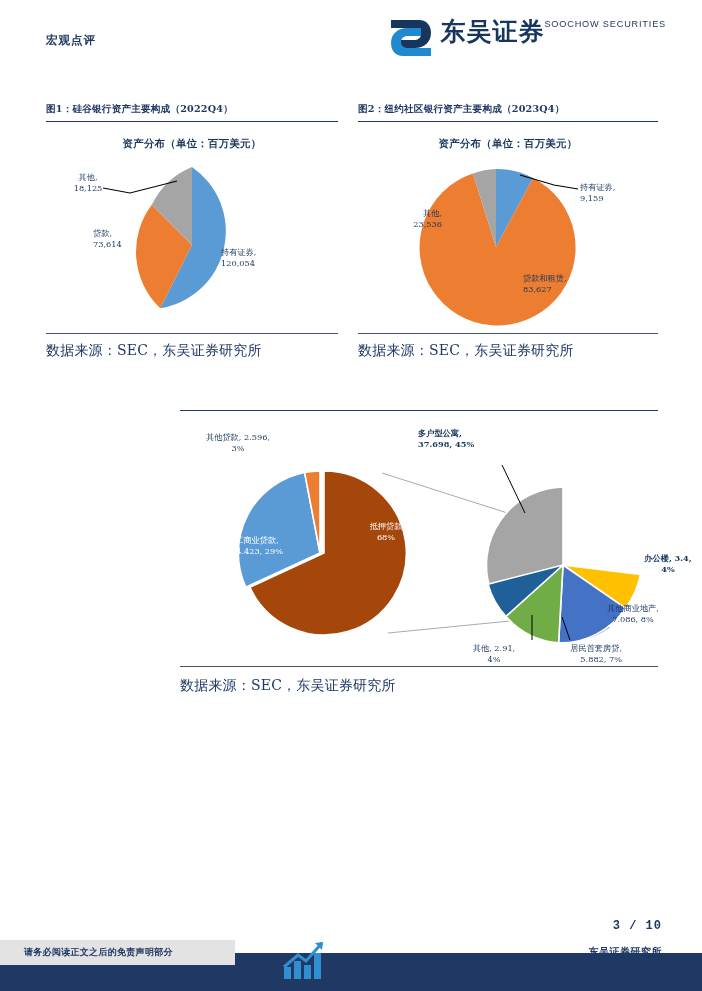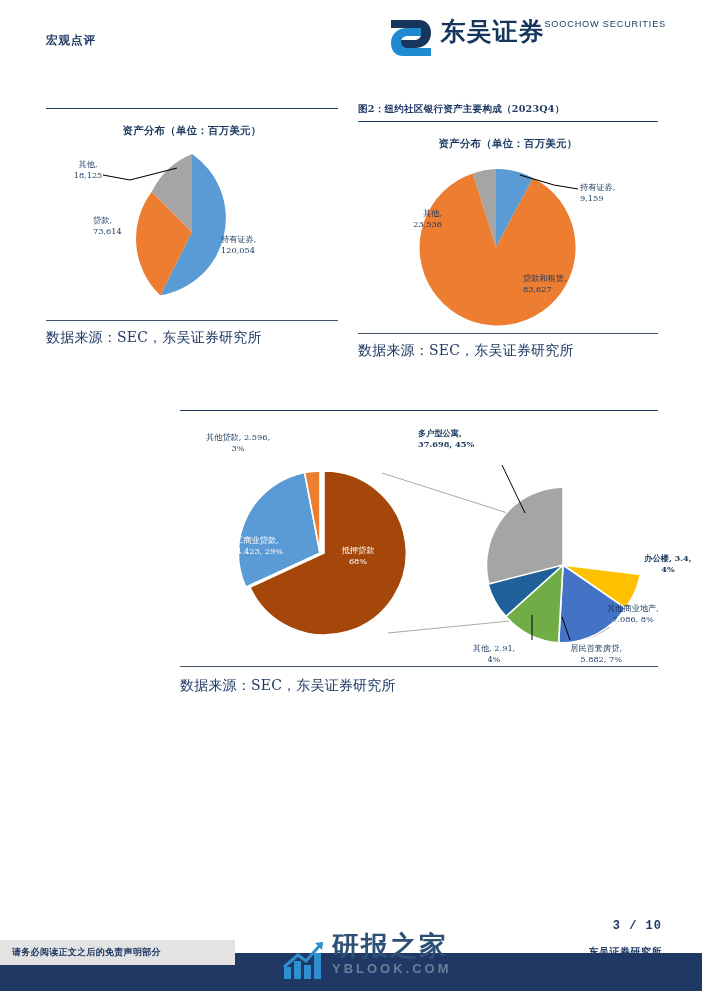--- a/index.html
+++ b/index.html
@@ -65,21 +65,21 @@
 
   
   .ft-band{
     position:absolute;left:0;bottom:0;width:702px;height:38px;background:#1f3864;
   }
   .ft-note{
     position:absolute;left:0;bottom:26px;width:235px;height:25px;
     background:#e3e3e3;display:flex;align-items:center;
   }
   .ft-note span{
-    padding-left:12px;font-size:9px;font-weight:bold;color:#1f3864;
+    padding-left:24px;font-size:9px;font-weight:bold;color:#1f3864;
     font-family:"DejaVu Serif",serif;letter-spacing:.3px;
   }
   .ft-page{
     position:absolute;right:40px;bottom:58px;
     font-size:12px;font-weight:bold;color:#1f3864;
     font-family:Liberation Mono, monospace;letter-spacing:1px;
   }
   .ft-org{
     position:absolute;right:40px;bottom:32px;
     font-size:10px;font-weight:bold;color:#1f3864;
@@ -113,20 +113,21 @@
         <path d="M42 38 H14 C6 38 2 32 2 25 C2 16 9 10 18 10 H32 V18 H19 C15 18 12 20 12 24 C12 27.5 14.5 30 19 30 H42 Z" fill="#1f8ad0"></path>
       </svg>
       <div class="logo-txt">
         <div class="logo-cn">东吴证券</div>
         <div class="logo-en">SOOCHOW SECURITIES</div>
       </div>
     </div>
   </div>
 
   <div class="exhibit" style="left:46px;top:103px;width:292px;">
+    <div class="ex-title">图1：硅谷银行资产主要构成（2022Q4）</div>
     <div class="rule" style="margin-top:5px;"></div>
 
     <div class="chart-title" style="margin-top:15px;">资产分布（单位：百万美元）</div>
 
     <div class="chart-area" style="height:170px;margin-top:4px;">
 
       <svg width="292" height="170" viewBox="0 0 292 170">
 
         <path d="M146 90 L146 12 A78 78 0 0 1 114.3 153.3 Z" fill="#5B9BD5"></path>
 
@@ -230,21 +231,21 @@
     </svg>
 
     <div class="plabel ctr" style="left:38px;top:7px;width:100px;">
       <span>其他贷款, 2.596,</span><br>
       <span>3%</span>
     </div>
     <div class="plabel ctr white" style="left:62px;top:110px;width:90px;">
       <span>工商业贷款,</span><br>
       <span>24.423, 29%</span>
     </div>
-    <div class="plabel ctr white" style="left:168px;top:120px;width:80px;">
+    <div class="plabel ctr white" style="left:168px;top:96px;width:80px;padding-left:28px;">
       <span>抵押贷款</span><br>
       <span>68%</span>
     </div>
 
     <div class="plabel b" style="left:268px;top:3px;">
       <span>多户型公寓,</span><br>
       <span>37.698, 45%</span>
     </div>
     <div class="plabel b ctr" style="left:486px;top:128px;width:64px;">
       <span>办公楼, 3.4,</span><br>
@@ -278,20 +279,16 @@
     </div>
     <div class="wm">
       <svg class="wm-ico" viewBox="0 0 46 44">
         <path d="M2 30 L16 18 L24 24 L40 6" fill="none" stroke="#2f8fd0" stroke-width="3"></path>
         <path d="M33 6 L41 5 L40 13 Z" fill="#2f8fd0"></path>
         <rect x="2" y="30" width="7" height="12" fill="#2f8fd0"></rect>
         <rect x="12" y="24" width="7" height="18" fill="#2f8fd0"></rect>
         <rect x="22" y="28" width="7" height="14" fill="#2f8fd0"></rect>
         <rect x="32" y="16" width="7" height="26" fill="#2f8fd0"></rect>
       </svg>
-      <div class="wm-tx">
-        <div class="wm-cn">研报之家</div>
-        <div class="wm-en">YBLOOK.COM</div>
-      </div>
     </div>
   </div>
 
 </div>
 
 </body></html>

